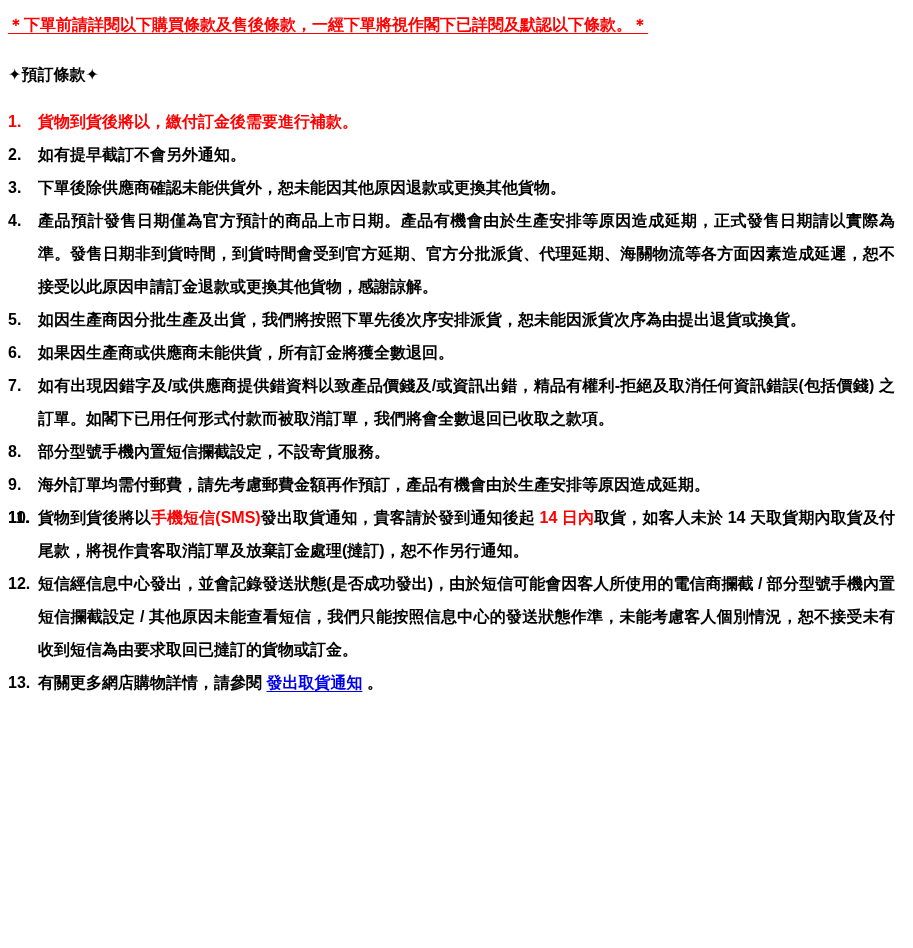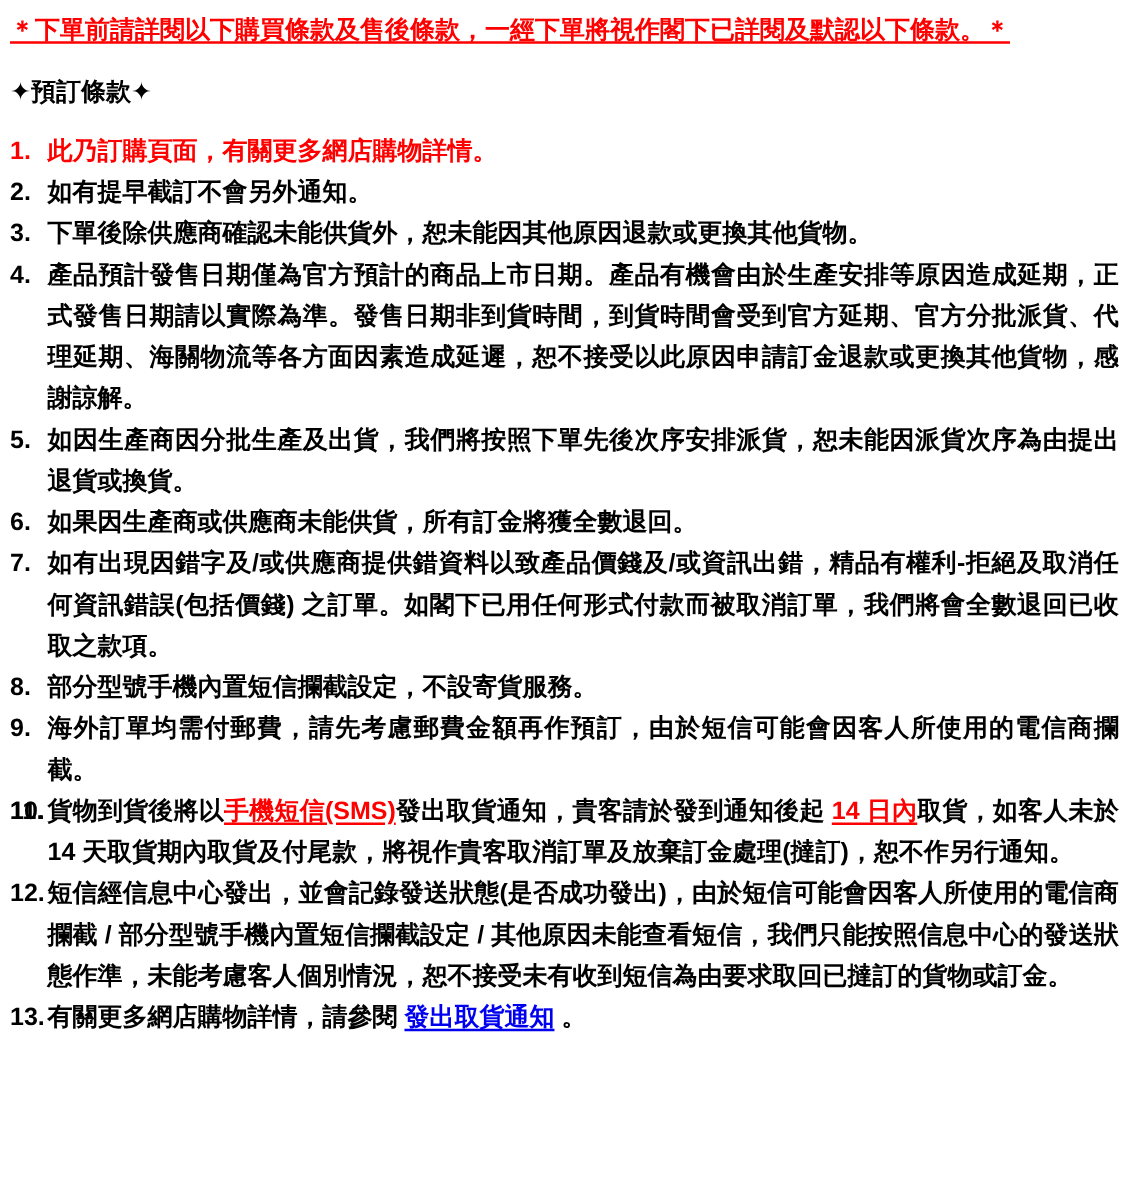--- a/index.html
+++ b/index.html
@@ -11,21 +11,21 @@
   }
   body {
     font-family: "Liberation Sans", "DejaVu Sans", sans-serif;
     font-weight: 700;
     color: #000000;
   }
   .page {
     width: 913px;
     min-height: 948px;
     padding: 8px 18px 12px 8px;
-    font-size: 20px;
+    font-size: 16px;
     line-height: 33px;
   }
   .notice {
     color: #ff0000;
     text-decoration: underline;
     text-underline-offset: 3px;
     margin: 0 0 17px 0;
   }
   .section-title {
     color: #000000;
@@ -44,21 +44,20 @@
   }
   .term .num {
     position: absolute;
     left: 0;
     top: 0;
     text-align: left;
   }
   .red { color: #ff0000; }
   .u-red {
     color: #ff0000;
-    text-decoration: underline;
     text-underline-offset: 3px;
     margin-top: 39px;
   }
   .link {
     color: #0000ee;
     text-decoration: underline;
     text-underline-offset: 3px;
     cursor: pointer;
   }
 </style>
@@ -68,21 +67,21 @@
 <div class="page">
 
   <p class="notice">＊下單前請詳閱以下購買條款及售後條款，一經下單將視作閣下已詳閱及默認以下條款。＊</p>
 
   <p class="section-title">✦預訂條款✦</p>
 
   <ol class="terms">
 
     <li class="term">
       <span class="num red">1.</span>
-      <span class="red">此乃訂購頁面，有關更多網店購物詳情。</span>
+      <span class="red">貨物到貨後將以，繳付訂金後需要進行補款。</span>
     </li>
 
     <li class="term">
       <span class="num">2.</span>
       <span>如有提早截訂不會另外通知。</span>
     </li>
 
     <li class="term">
       <span class="num">3.</span>
       <span>下單後除供應商確認未能供貨外，恕未能因其他原因退款或更換其他貨物。</span>
@@ -108,21 +107,21 @@
       <span>如有出現因錯字及/或供應商提供錯資料以致產品價錢及/或資訊出錯，精品有權利-拒絕及取消任何資訊錯誤(包括價錢) 之訂單。如閣下已用任何形式付款而被取消訂單，我們將會全數退回已收取之款項。</span>
     </li>
 
     <li class="term">
       <span class="num">8.</span>
       <span>部分型號手機內置短信攔截設定，不設寄貨服務。</span>
     </li>
 
     <li class="term">
       <span class="num">9.</span>
-      <span>海外訂單均需付郵費，請先考慮郵費金額再作預訂，由於短信可能會因客人所使用的電信商攔截。</span>
+      <span>海外訂單均需付郵費，請先考慮郵費金額再作預訂，產品有機會由於生產安排等原因造成延期。</span>
     </li>
 
     <li class="term">
       <span class="num">10.</span>
     </li>
 
     <li class="term">
       <span class="num">11.</span>
       <span>貨物到貨後將以</span><span class="u-red">手機短信(SMS)</span><span>發出取貨通知，貴客請於發到通知後起 </span><span class="u-red">14 日內</span><span>取貨，如客人未於 14 天取貨期內取貨及付尾款，將視作貴客取消訂單及放棄訂金處理(撻訂)，恕不作另行通知。</span>
     </li>

